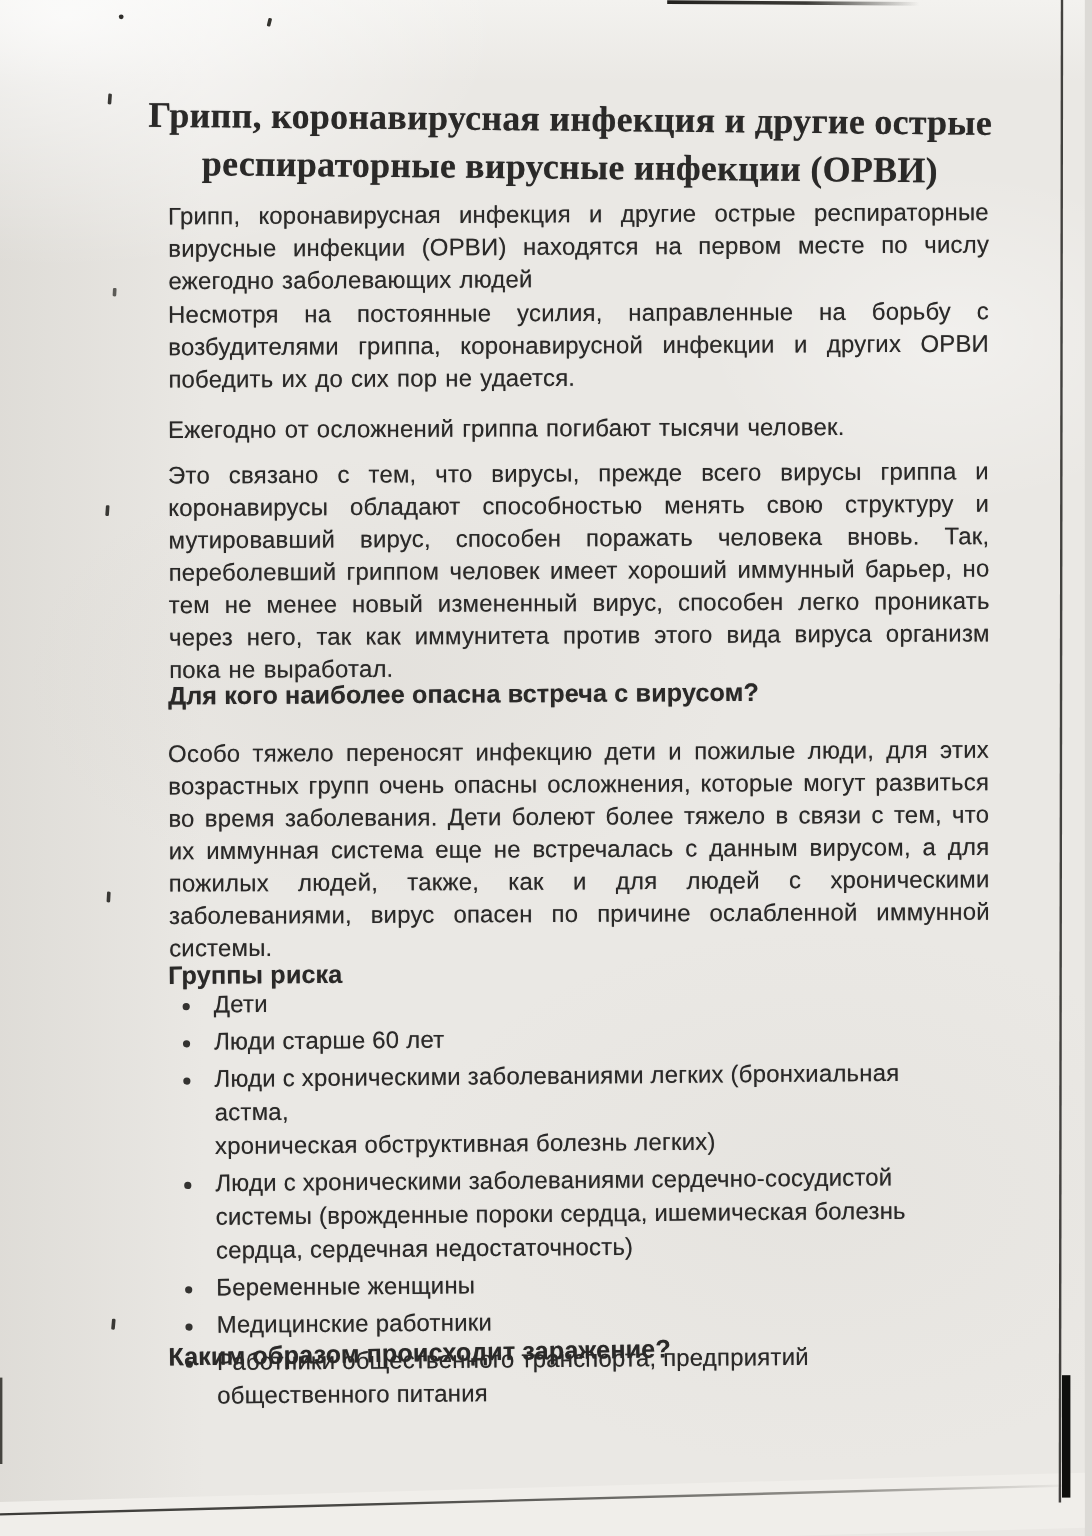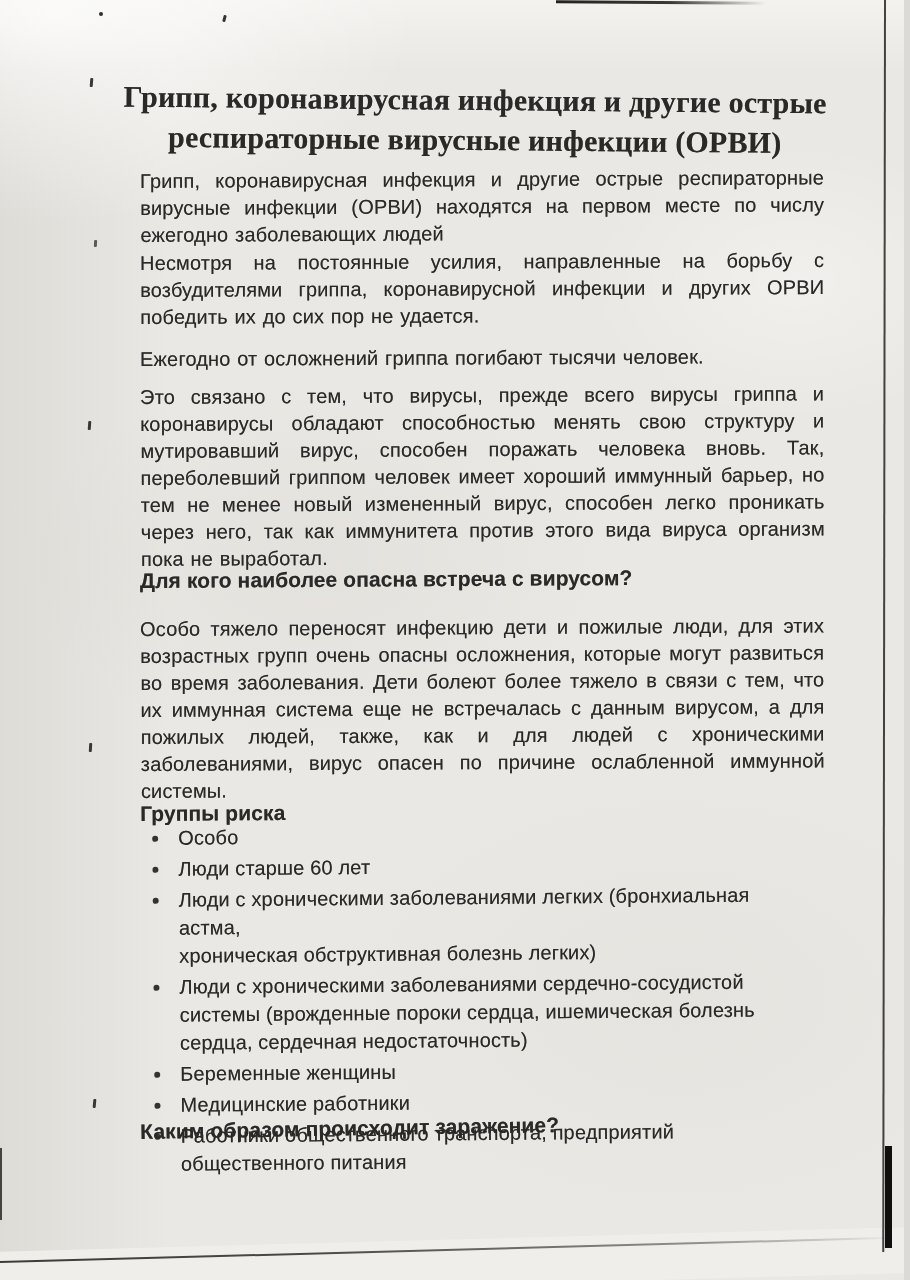--- a/index.html
+++ b/index.html
@@ -85,21 +85,21 @@
 
   <h2 class="block heading b-h1">Для кого наиболее опасна встреча с вирусом?</h2>
 
   <p class="block para b-p5">Особо тяжело переносят инфекцию дети и пожилые люди, для этих возрастных групп очень опасны осложнения, которые могут развиться во время заболевания. Дети болеют более тяжело в связи с тем, что их иммунная система еще не встречалась с данным вирусом, а для пожилых людей, также, как и для людей с хроническими заболеваниями, вирус опасен по причине ослабленной иммунной системы.</p>
 
   <h2 class="block heading b-h2">Группы риска</h2>
 
   <ul class="block risk-list b-list">
     <li>
       <span class="dot"></span>
-      <span class="li-text">Особо</span>
+      <span class="li-text">Дети</span>
     </li>
     <li>
       <span class="dot"></span>
       <span class="li-text">Люди старше 60 лет</span>
     </li>
     <li>
       <span class="dot"></span>
       <span class="li-text">Люди с хроническими заболеваниями легких (бронхиальная астма,
 хроническая обструктивная болезнь легких)</span>
     </li>

